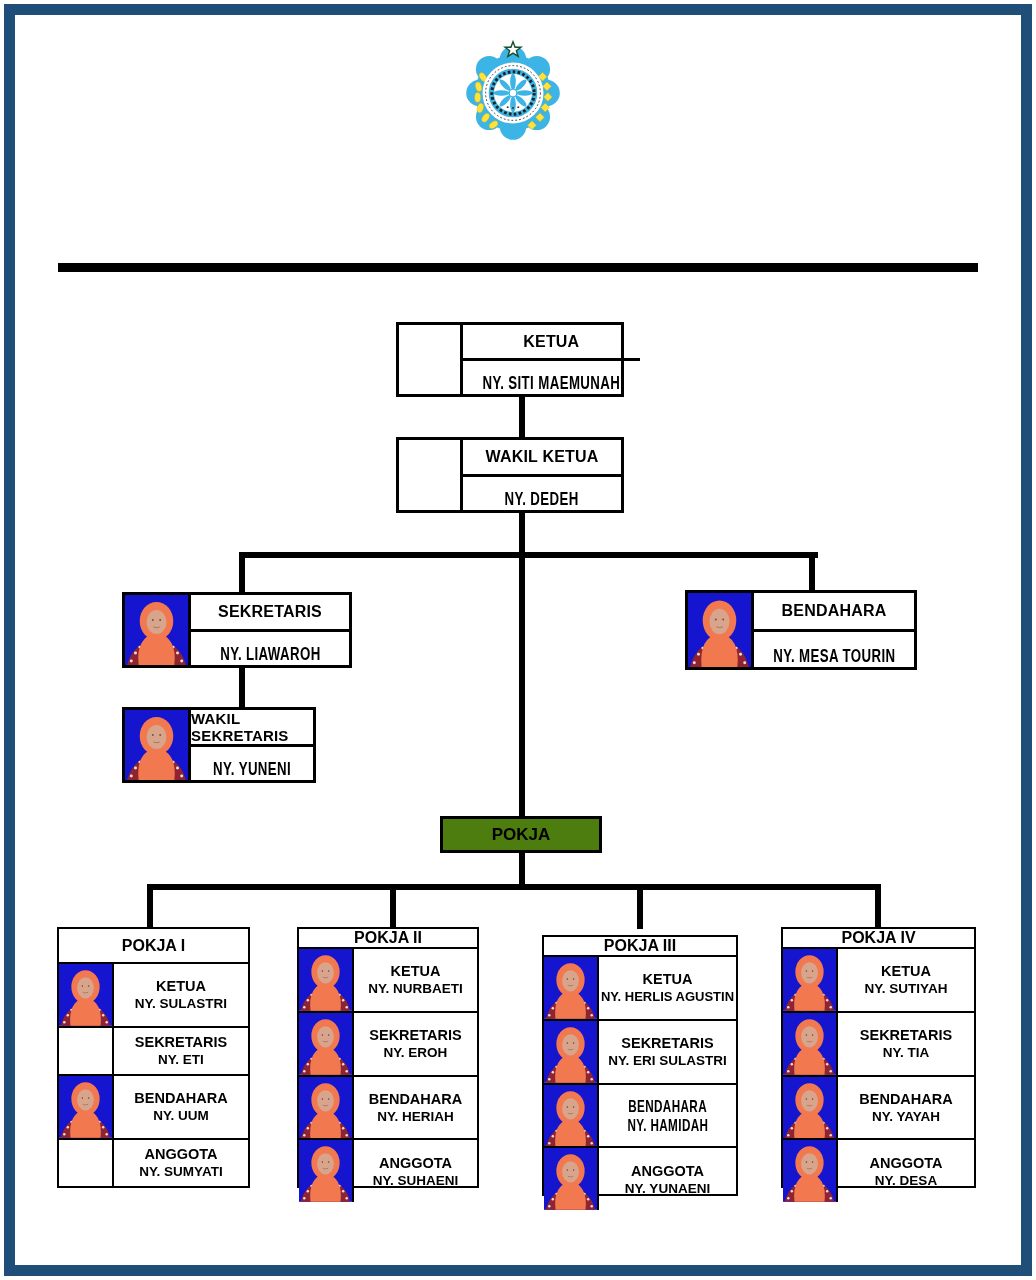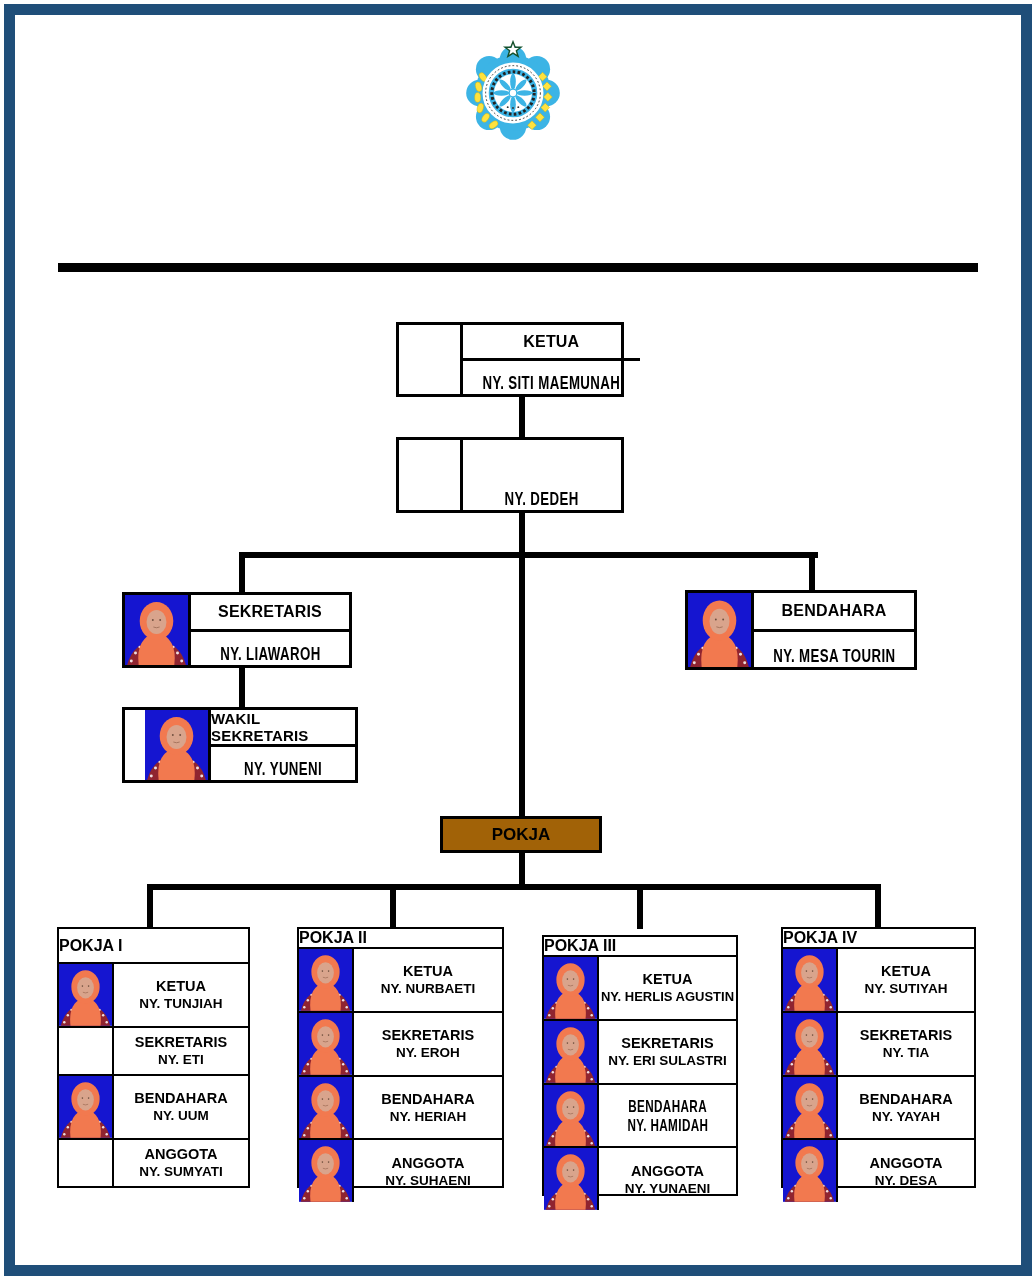--- a/index.html
+++ b/index.html
@@ -25,35 +25,35 @@
   .obox .txt { flex:1; display:flex; flex-direction:column; }
   .obox .role { flex:1; display:flex; align-items:center; justify-content:center;
                 font-weight:700; font-size:16px; border-bottom:3px solid #000; letter-spacing:0.2px; }
   .obox .nm { flex:1; display:flex; align-items:flex-end; justify-content:center; font-size:17px; }
 
   .cond { display:inline-block; font-weight:700; transform:scaleX(0.78) scaleY(1.08); transform-origin:center; white-space:nowrap; letter-spacing:0.5px; }
 
   #box-ketua { left:396px; top:322px; width:228px; height:75px; }
   #box-wakil-ketua { left:396px; top:437px; width:228px; height:76px; }
   #box-sekretaris { left:122px; top:592px; width:230px; height:76px; }
-  #box-wakil-sekretaris { left:122px; top:707px; width:236px; height:76px;padding-left:20px; }
+  #box-wakil-sekretaris { left:122px; top:707px; width:194px; height:76px; }
   #box-bendahara { left:685px; top:590px; width:232px; height:80px; }
   #box-sekretaris .photo, #box-wakil-sekretaris .photo, #box-bendahara .photo { width:66px; }
   #box-wakil-sekretaris .role { font-size:15px; }
 
   #box-pokja { position:absolute; left:440px; top:816px; width:162px; height:37px; border:3px solid #000;
-               display:flex; align-items:center; justify-content:center; font-weight:700; font-size:17px; background:#a16207; }
+               display:flex; align-items:center; justify-content:center; font-weight:700; font-size:17px; background:#4d7c0f; }
 
   
   .pcol { position:absolute; top:927px; height:261px; border:2px solid #000; background:#fff; display:flex; flex-direction:column; }
   #pcol-1 { left:57px;  width:193px; }
-  #pcol-2 { left:297px; width:207px; }
+  #pcol-2 { left:297px; width:182px; }
   #pcol-3 { left:542px; width:196px;margin-top:8px; }
   #pcol-4 { left:781px; width:195px; }
-  .pcol .phead { height:33px; display:flex; align-items:center; font-weight:700; font-size:16px; }
+  .pcol .phead { height:33px; display:flex; align-items:center; justify-content:center; font-weight:700; font-size:16px; }
   .prow { flex:1; display:flex; border-top:2px solid #000; }
   .prow .pphoto { width:55px; border-right:2px solid #000; background:#fff; overflow:hidden; flex:none; }
   .prow .ptxt { flex:1; display:flex; flex-direction:column; align-items:center; justify-content:center; gap:2px; }
   .prow .prole { font-weight:700; font-size:14.5px; }
   .prow .pname { font-weight:700; font-size:13.5px; }
   .prow .pname.small { font-size:13px; }
   .prow .cond { font-size:15px; }
 
   .photo-svg { display:block; width:100%; height:100%; }
 </style>
@@ -138,20 +138,23 @@
         </div>
       <div class="nm">
           <span class="cond">NY. SITI MAEMUNAH</span>
         </div>
     </div>
   </div>
 
   <div class="obox" id="box-wakil-ketua">
     <div class="photo"></div>
     <div class="txt">
+      <div class="role">
+          <span>WAKIL KETUA</span>
+        </div>
       <div class="nm">
           <span class="cond">NY. DEDEH</span>
         </div>
     </div>
   </div>
 
   <div class="obox" id="box-sekretaris">
     <div class="photo">
   <svg class="photo-svg" viewBox="0 0 60 70" preserveAspectRatio="none">
     <rect x="0" y="0" width="60" height="70" fill="#1515d0"></rect>
@@ -276,21 +279,21 @@
     <path d="M13,70 Q10,42 30,38 Q50,42 47,70 Z" fill="#f2794f"></path>
     <ellipse cx="30" cy="26" rx="16" ry="19" fill="#f2794f"></ellipse>
     <ellipse cx="30" cy="27" rx="9.5" ry="12" fill="#d9a48c"></ellipse>
     <circle cx="26.5" cy="25" r="0.9" fill="#6f4f3f"></circle>
     <circle cx="33.5" cy="25" r="0.9" fill="#6f4f3f"></circle>
     <path d="M27,32 Q30,33.5 33,32" stroke="#9c6b54" stroke-width="0.8" fill="none"></path>
   </svg>
 </div>
       <div class="ptxt">
           <div class="prole">KETUA</div>
-        <div class="pname">NY. TUNJIAH</div>
+        <div class="pname">NY. SULASTRI</div>
         </div>
     </div>
     <div class="prow">
       <div class="pphoto"></div>
       <div class="ptxt">
           <div class="prole">SEKRETARIS</div>
         <div class="pname">NY. ETI</div>
         </div>
     </div>
     <div class="prow">

